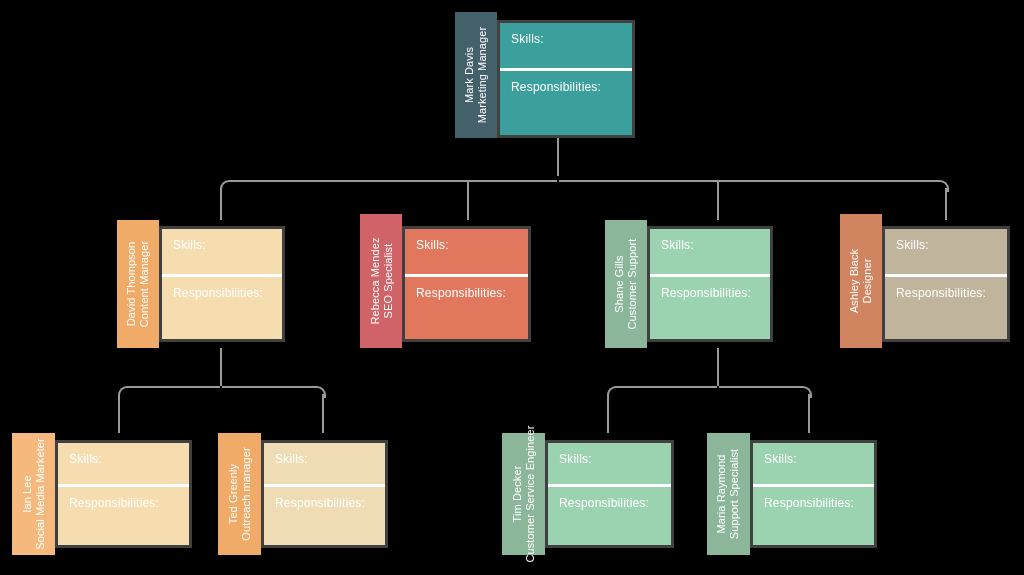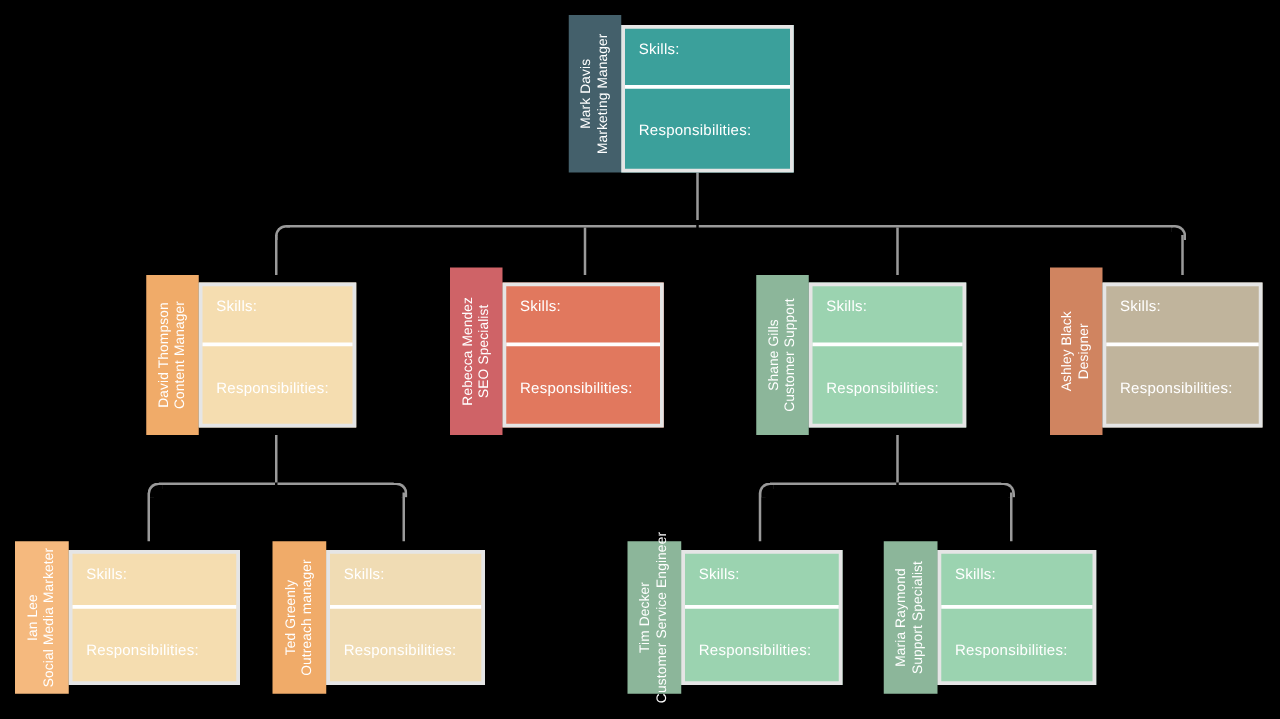--- a/index.html
+++ b/index.html
@@ -5,26 +5,26 @@
   html,body{margin:0;padding:0;background:#000;}
   body{width:1024px;height:575px;overflow:hidden;font-family:"Liberation Sans",sans-serif;}
   #chart{position:relative;width:1024px;height:575px;background:#000;}
 
   .node{position:absolute;}
   .tab{position:absolute;left:0;top:0;display:flex;align-items:center;justify-content:center;
        box-sizing:border-box;overflow:visible;}
   .tab-text{transform:rotate(-90deg);white-space:nowrap;text-align:center;
             color:#fff;font-size:11px;line-height:13px;font-weight:400;letter-spacing:.1px;}
   .tab-text .ln{display:block;}
-  .body{position:absolute;box-sizing:border-box;border:3px solid #e5e5e5;
+  .body{position:absolute;box-sizing:border-box;border:3px solid #404040;
         display:flex;flex-direction:column;justify-content:space-between;}
   .cellA,.cellB{box-sizing:border-box;position:relative;color:#ffffff;
         font-size:12px;padding:9px 0 0 11px;letter-spacing:.2px;}
   .cellA{flex:0 0 auto;border-bottom:3px solid #ffffff;}
-  .cellB{flex:1 1 auto;margin-top:17px;}
+  .cellB{flex:1 1 auto;}
 
   .conn{position:absolute;background:#9a9a9a;}
   .corner{position:absolute;border-color:#9a9a9a;border-style:solid;background:transparent;}
   .c-tl{border-width:2px 0 0 2px;border-top-left-radius:9px;}
   .c-tr{border-width:2px 2px 0 0;border-top-right-radius:9px;}
 </style>
 </head>
 <body>
 
 <div id="chart">

